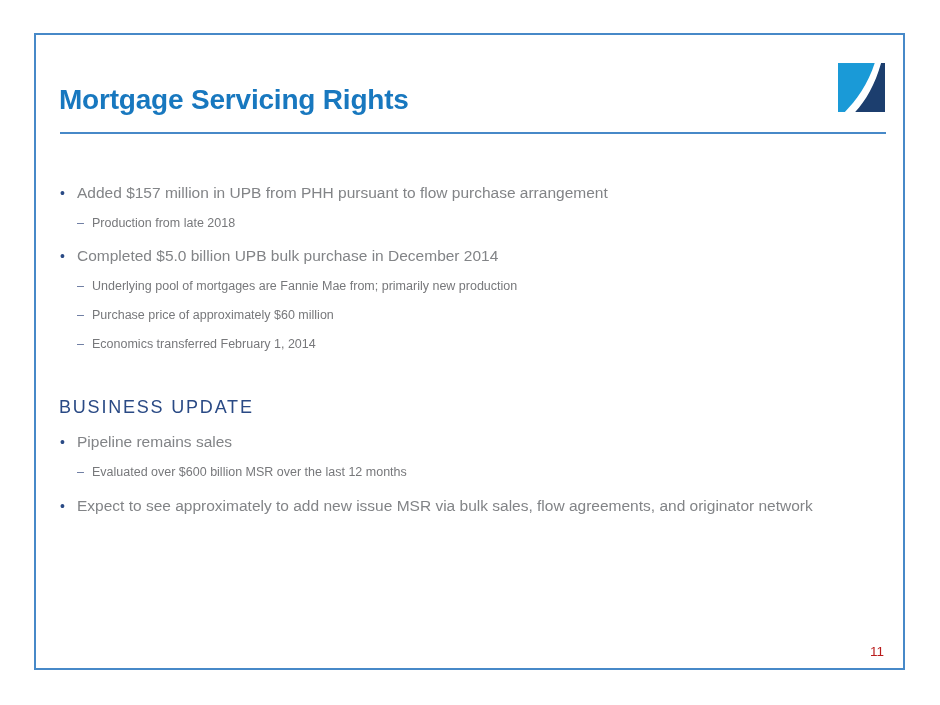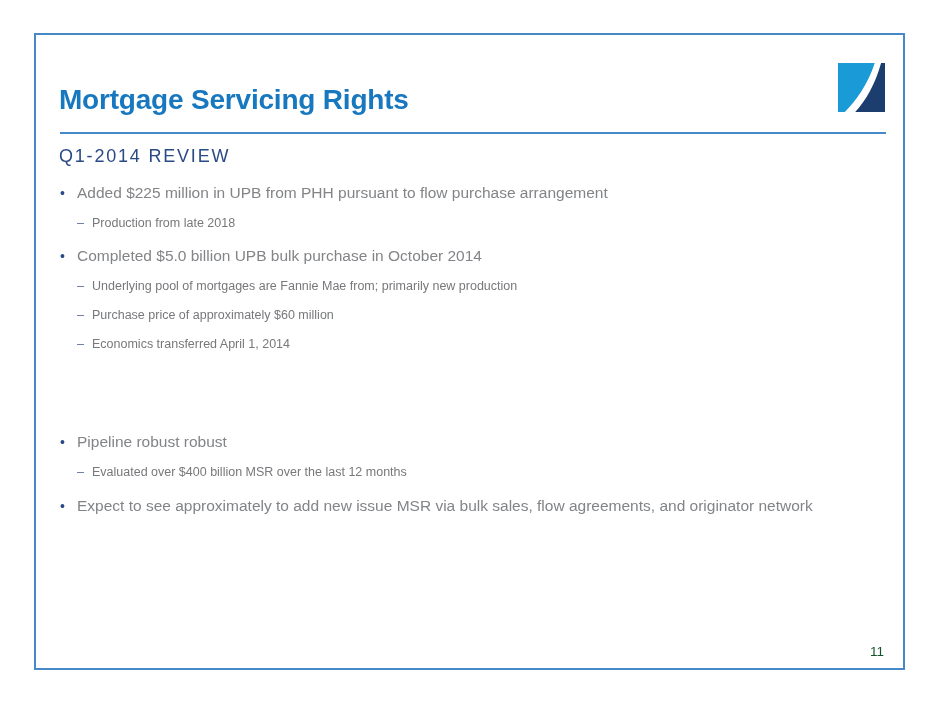--- a/index.html
+++ b/index.html
@@ -54,21 +54,21 @@
     color: #5A6C96; width: 15px; flex: 0 0 15px; line-height: 17px;
   }
   .sub.s1 { top: 215px; }
   .sub.s2 { top: 278px; }
   .sub.s3 { top: 307px; }
   .sub.s4 { top: 336px; }
   .sub.s5 { top: 464px; }
 
   .page-number {
     position: absolute; left: 854px; top: 644px; width: 30px;
-    text-align: right; font-size: 13.5px; color: #14532d;
+    text-align: right; font-size: 13.5px; color: #b91c1c;
   }
 </style>
 </head>
 <body>
 
 <div class="page">
 
   <div class="slide-border"></div>
 
   <h1 class="slide-title">Mortgage Servicing Rights</h1>
@@ -76,61 +76,61 @@
   <div class="title-rule"></div>
 
   <div class="logo">
     <svg viewBox="0 0 48 50" xmlns="http://www.w3.org/2000/svg">
       <rect x="0" y="0" width="48" height="50" fill="#1A9AD7"></rect>
       <path d="M 17 50 C 27 39 38 21 43.5 0 L 48 0 L 48 50 Z" fill="#1C3E6E"></path>
       <path d="M 7 50 C 18 39 31 21 37.5 0 L 44 0 C 38 22 28 39 17.5 50 Z" fill="#FFFFFF"></path>
     </svg>
   </div>
 
-  <div class="section-heading s1">Q1-2014 REVIEW</div>
 
   <div class="bullet b1">
     <span class="dot">•</span>
-    <span>Added $225 million in UPB from PHH pursuant to flow purchase arrangement</span>
+    <span>Added $157 million in UPB from PHH pursuant to flow purchase arrangement</span>
   </div>
 
   <div class="sub s1">
     <span class="dash">–</span>
     <span>Production from late 2018</span>
   </div>
 
   <div class="bullet b2">
     <span class="dot">•</span>
-    <span>Completed $5.0 billion UPB bulk purchase in October 2014</span>
+    <span>Completed $5.0 billion UPB bulk purchase in December 2014</span>
   </div>
 
   <div class="sub s2">
     <span class="dash">–</span>
     <span>Underlying pool of mortgages are Fannie Mae from; primarily new production</span>
   </div>
 
   <div class="sub s3">
     <span class="dash">–</span>
     <span>Purchase price of approximately $60 million</span>
   </div>
 
   <div class="sub s4">
     <span class="dash">–</span>
-    <span>Economics transferred April 1, 2014</span>
+    <span>Economics transferred February 1, 2014</span>
   </div>
 
+  <div class="section-heading s2">BUSINESS UPDATE</div>
 
   <div class="bullet b3">
     <span class="dot">•</span>
-    <span>Pipeline robust robust</span>
+    <span>Pipeline remains sales</span>
   </div>
 
   <div class="sub s5">
     <span class="dash">–</span>
-    <span>Evaluated over $400 billion MSR over the last 12 months</span>
+    <span>Evaluated over $600 billion MSR over the last 12 months</span>
   </div>
 
   <div class="bullet b4">
     <span class="dot">•</span>
     <span>Expect to see approximately to add new issue MSR via bulk sales, flow agreements, and originator network</span>
   </div>
 
   <div class="page-number">11</div>
 
 </div>

